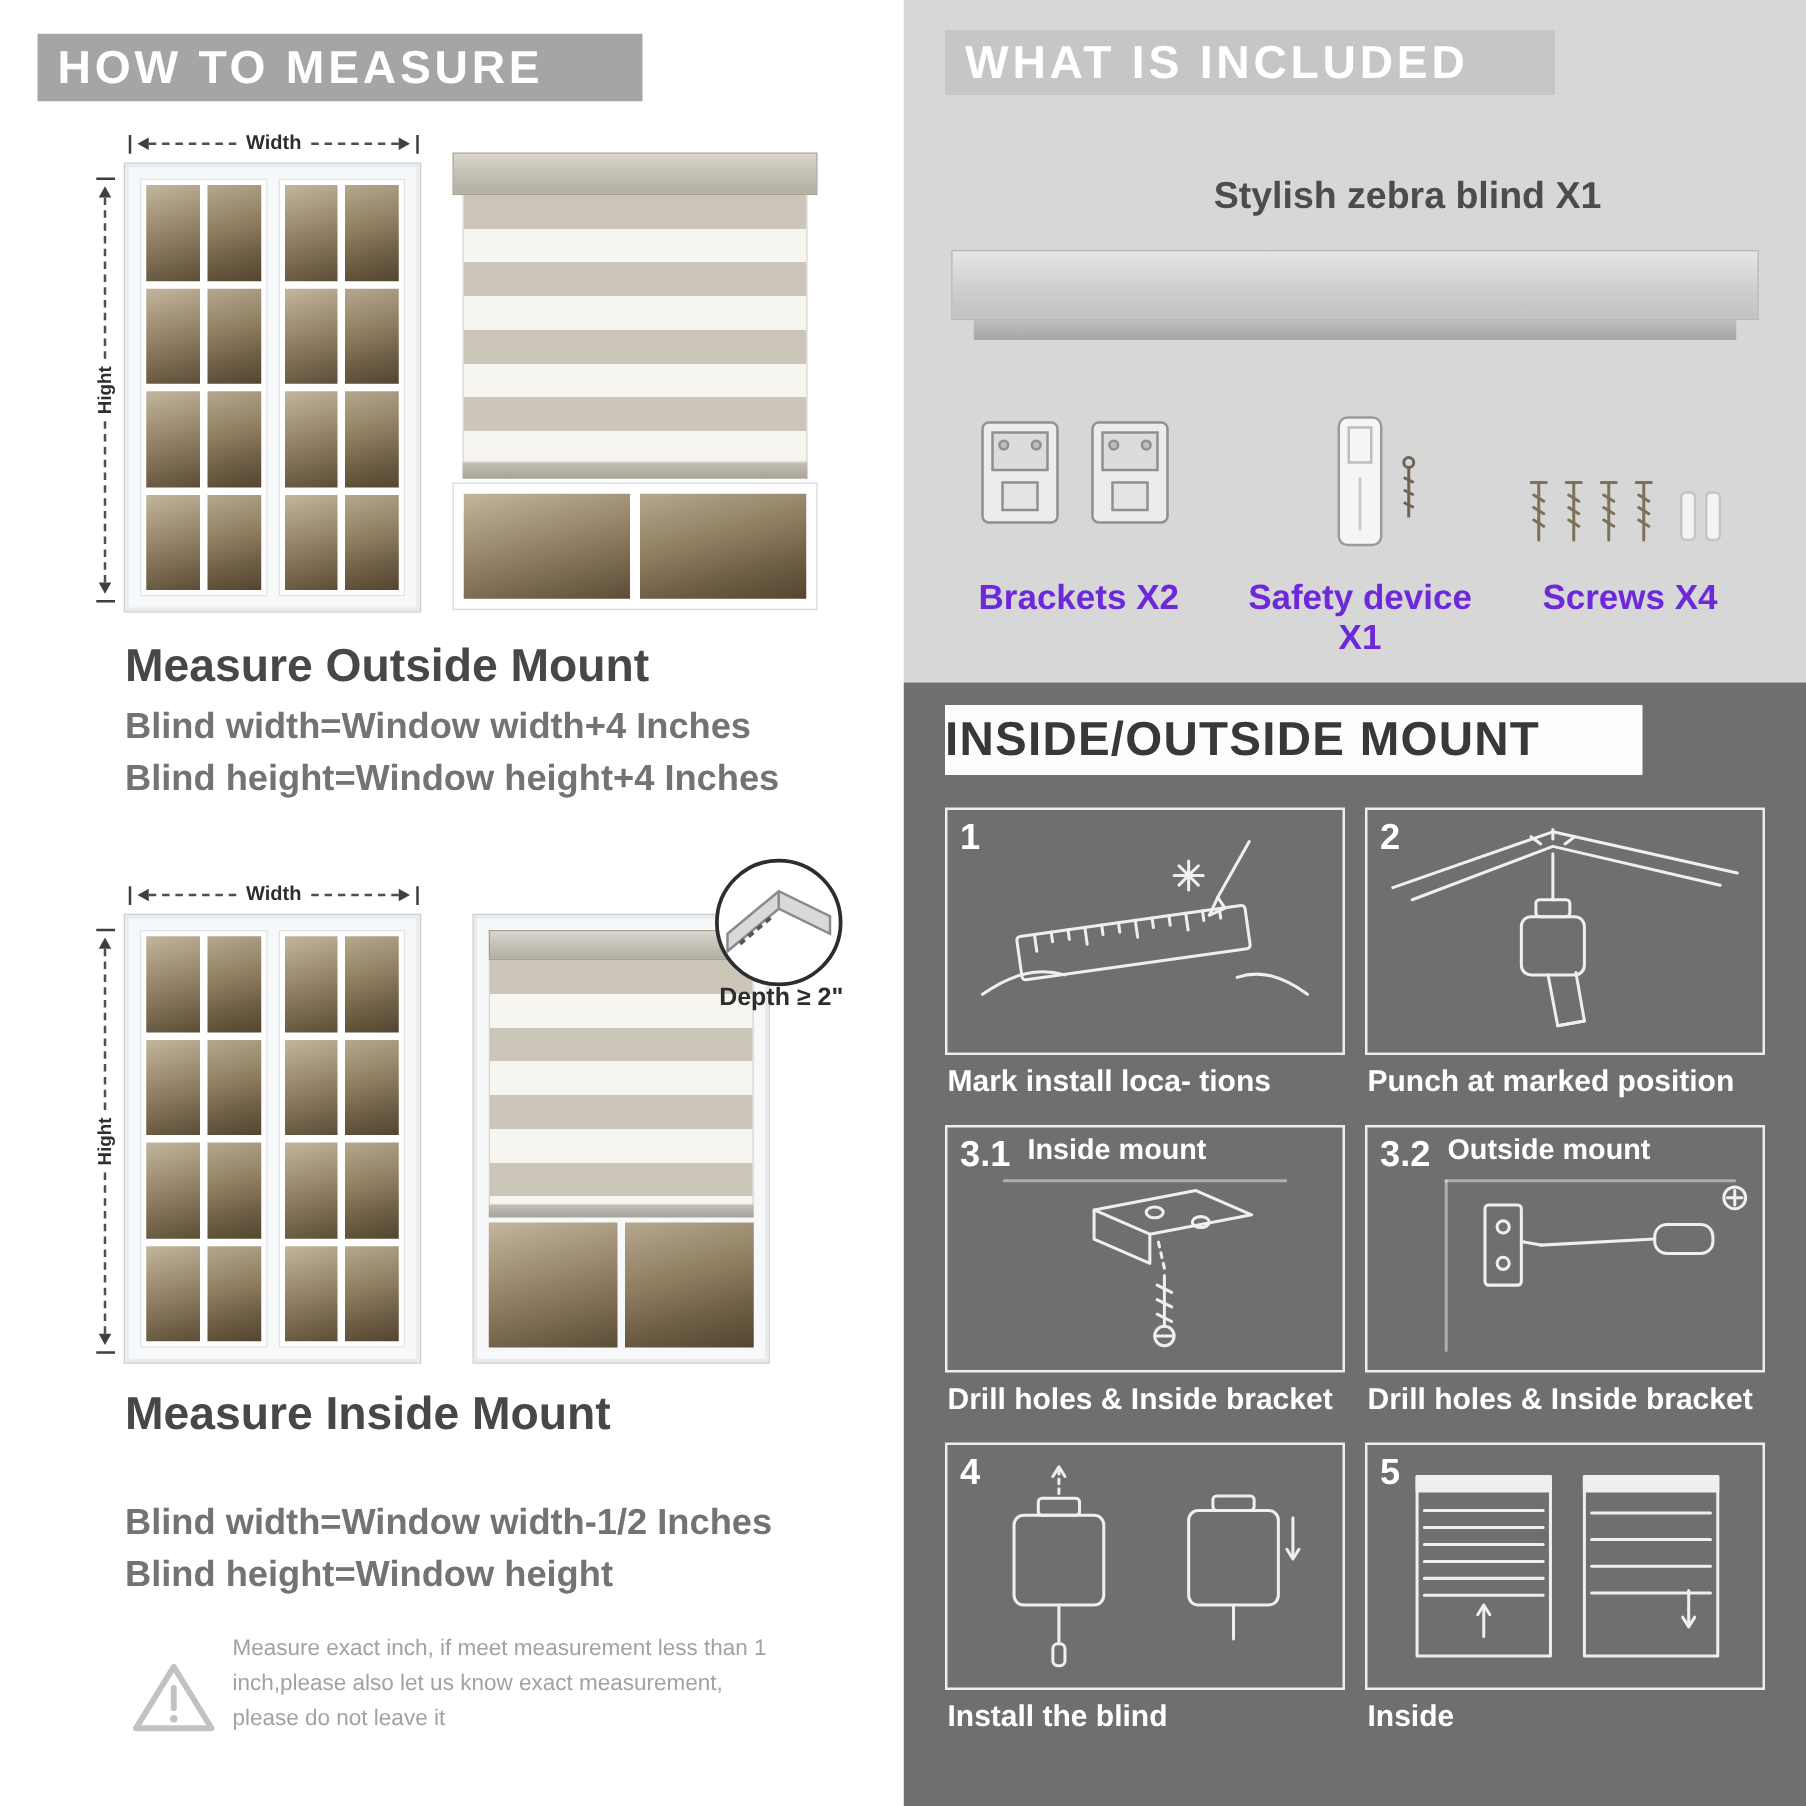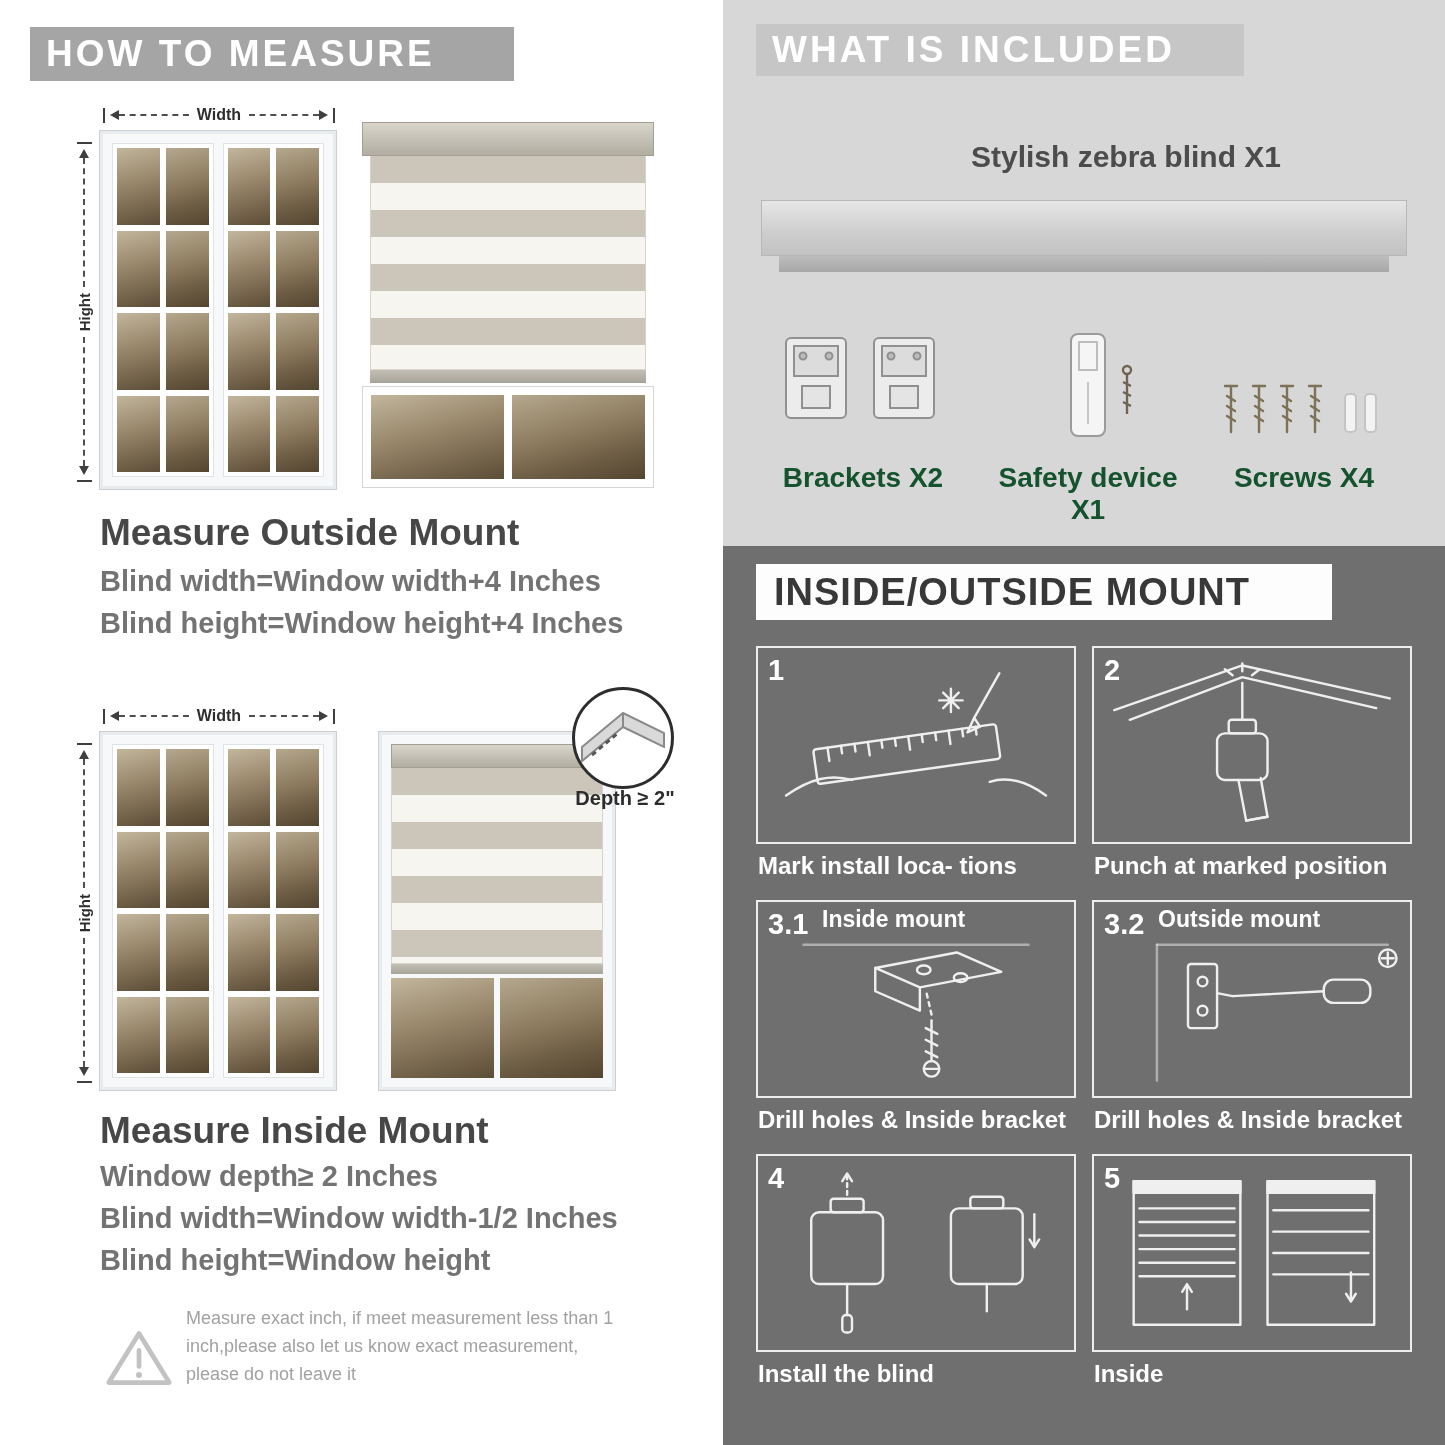--- a/index.html
+++ b/index.html
@@ -53,26 +53,26 @@
   .warn{left:105px;top:1305px;width:530px;display:flex;gap:13px;align-items:flex-end;}
   .warn-text{font-size:18px;line-height:1.55;color:#a2a2a2;width:430px;}
 
   
   .included{left:723px;top:0;width:806px;height:546px;background:#d7d7d7;}
   .inc-banner{left:33px;top:24px;width:472px;height:52px;background:#c6c6c6;color:#fff;font-size:37px;
     font-weight:bold;letter-spacing:3px;display:flex;align-items:center;padding-left:16px;}
   .product{left:0;right:0;top:140px;text-align:center;font-size:30px;font-weight:bold;color:#4c4c4c;}
   .rail-main{left:38px;top:200px;width:646px;height:56px;background:linear-gradient(180deg,#e6e6e6,#cdcdcd 60%,#c2c2c2);border:1px solid #b8b8b8;box-sizing:border-box;}
   .rail-lip{left:56px;top:256px;width:610px;height:16px;background:linear-gradient(180deg,#bdbdbd,#a7a7a7);}
-  .inc-label{position:absolute;top:462px;font-size:28px;font-weight:bold;color:#14532d;text-align:center;}
+  .inc-label{position:absolute;top:462px;font-size:28px;font-weight:bold;color:#6d28d9;text-align:center;}
 
   
   .mount{left:723px;top:546px;width:722px;height:899px;background:#6f6f6f;}
   .mount-banner{left:33px;top:18px;width:558px;height:56px;background:#fdfdfd;color:#383838;font-size:38px;
-    font-weight:bold;letter-spacing:1px;display:flex;align-items:center;padding-left:18px;}
+    font-weight:bold;letter-spacing:1px;display:flex;align-items:center;}
   .steps-grid{position:absolute;left:33px;top:100px;width:656px;display:grid;grid-template-columns:1fr 1fr;column-gap:16px;}
   .step{margin-bottom:6px;}
   .panel{position:relative;height:198px;border:2px solid #ededed;box-sizing:border-box;}
   .num{position:absolute;top:6px;left:10px;color:#fff;font-size:29px;font-weight:bold;z-index:2;}
   .step-label{position:absolute;top:4px;left:64px;color:#fff;font-size:23px;font-weight:bold;z-index:2;}
   .caption{margin:8px 0 14px 2px;color:#fff;font-size:24px;font-weight:bold;}
   .art{position:absolute;inset:0;width:100%;height:100%;}
 </style>
 </head>
 <body>
@@ -197,21 +197,20 @@
       <svg viewBox="0 0 90 90" width="90" height="90">
         <path d="M4 54 L45 20 L86 40 L86 54 L45 34 L4 68 Z" fill="#d9d9d9" stroke="#8a8a8a" stroke-width="2"></path>
         <path d="M45 20 L45 34" stroke="#8a8a8a" stroke-width="2"></path>
         <path d="M14 62 L40 40" stroke="#555" stroke-width="3" stroke-dasharray="5 4"></path>
       </svg>
     </div>
     <div class="depth-lbl" style="left:490px;top:92px;">Depth ≥ 2"</div>
   </div>
 
   <div class="h2" style="left:100px;top:1110px;text-align:center;">Measure Inside Mount</div>
-  <div class="gline" style="left:100px;top:1160px;">Window depth≥ 2 Inches</div>
   <div class="gline" style="left:100px;top:1202px;">Blind width=Window width-1/2 Inches</div>
   <div class="gline" style="left:100px;top:1244px;">Blind height=Window height</div>
 
   <div class="abs warn">
     <svg width="68" height="62" viewBox="0 0 72 64">
       <path d="M36 6 L68 58 H4 Z" fill="none" stroke="#c2c2c2" stroke-width="5" stroke-linejoin="round"></path>
       <line x1="36" y1="24" x2="36" y2="41" stroke="#c2c2c2" stroke-width="5" stroke-linecap="round"></line>
       <circle cx="36" cy="50" r="3.2" fill="#c2c2c2"></circle>
     </svg>
     <div class="warn-text">Measure exact inch, if meet measurement less than 1 inch,please also let us know exact measurement, please do not leave it</div>

